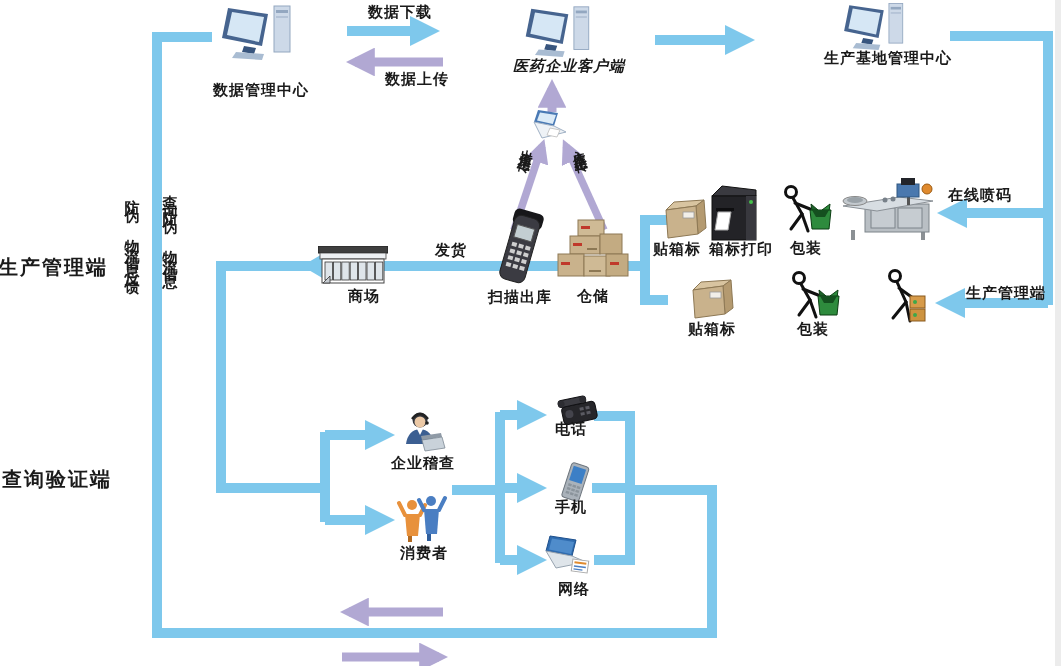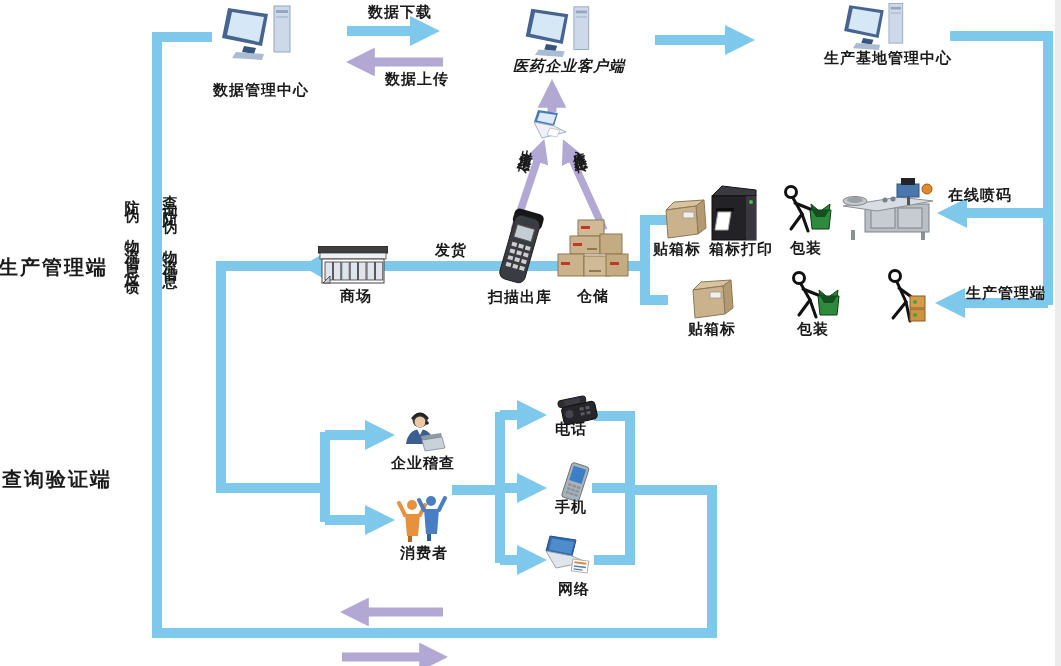--- a/index.html
+++ b/index.html
@@ -138,21 +138,21 @@
           <rect x="15.4" y="16" width="7.4" height="18" fill="#dfe5ea"></rect>
           <rect x="23.8" y="16" width="7.4" height="18" fill="#dfe5ea"></rect>
           <rect x="32.2" y="16" width="7.4" height="18" fill="#dfe5ea"></rect>
           <rect x="40.6" y="16" width="7.4" height="18" fill="#dfe5ea"></rect>
           <rect x="49" y="16" width="7.4" height="18" fill="#dfe5ea"></rect>
           <rect x="57.4" y="16" width="7.4" height="18" fill="#dfe5ea"></rect>
         </g>
         <polygon points="5,37 12,30 12,37" fill="#c7ccd2" stroke="#333" stroke-width="0.8"></polygon>
       </svg>
   </div>
-  <div class="lbl" style="left:324px;top:288px;width:64px;">商场</div>
+  <div class="lbl" style="left:332px;top:288px;width:64px;">商场</div>
   <div class="lbl" style="left:420px;top:242px;width:62px;">发货</div>
 
   <div class="icon" style="left:490px;top:208px;width:60px;height:82px;">
     <svg viewBox="0 0 60 82">
         <g transform="rotate(16 30 40)">
           <rect x="15" y="2" width="30" height="16" rx="5" fill="#17171a"></rect>
           <rect x="17" y="8" width="26" height="66" rx="7" fill="#3b3b42" stroke="#222"></rect>
           <rect x="21" y="18" width="18" height="13" fill="#c3ced2" stroke="#555"></rect>
           <g fill="#cfcfcf">
             <rect x="21" y="36" width="5" height="4"></rect>

